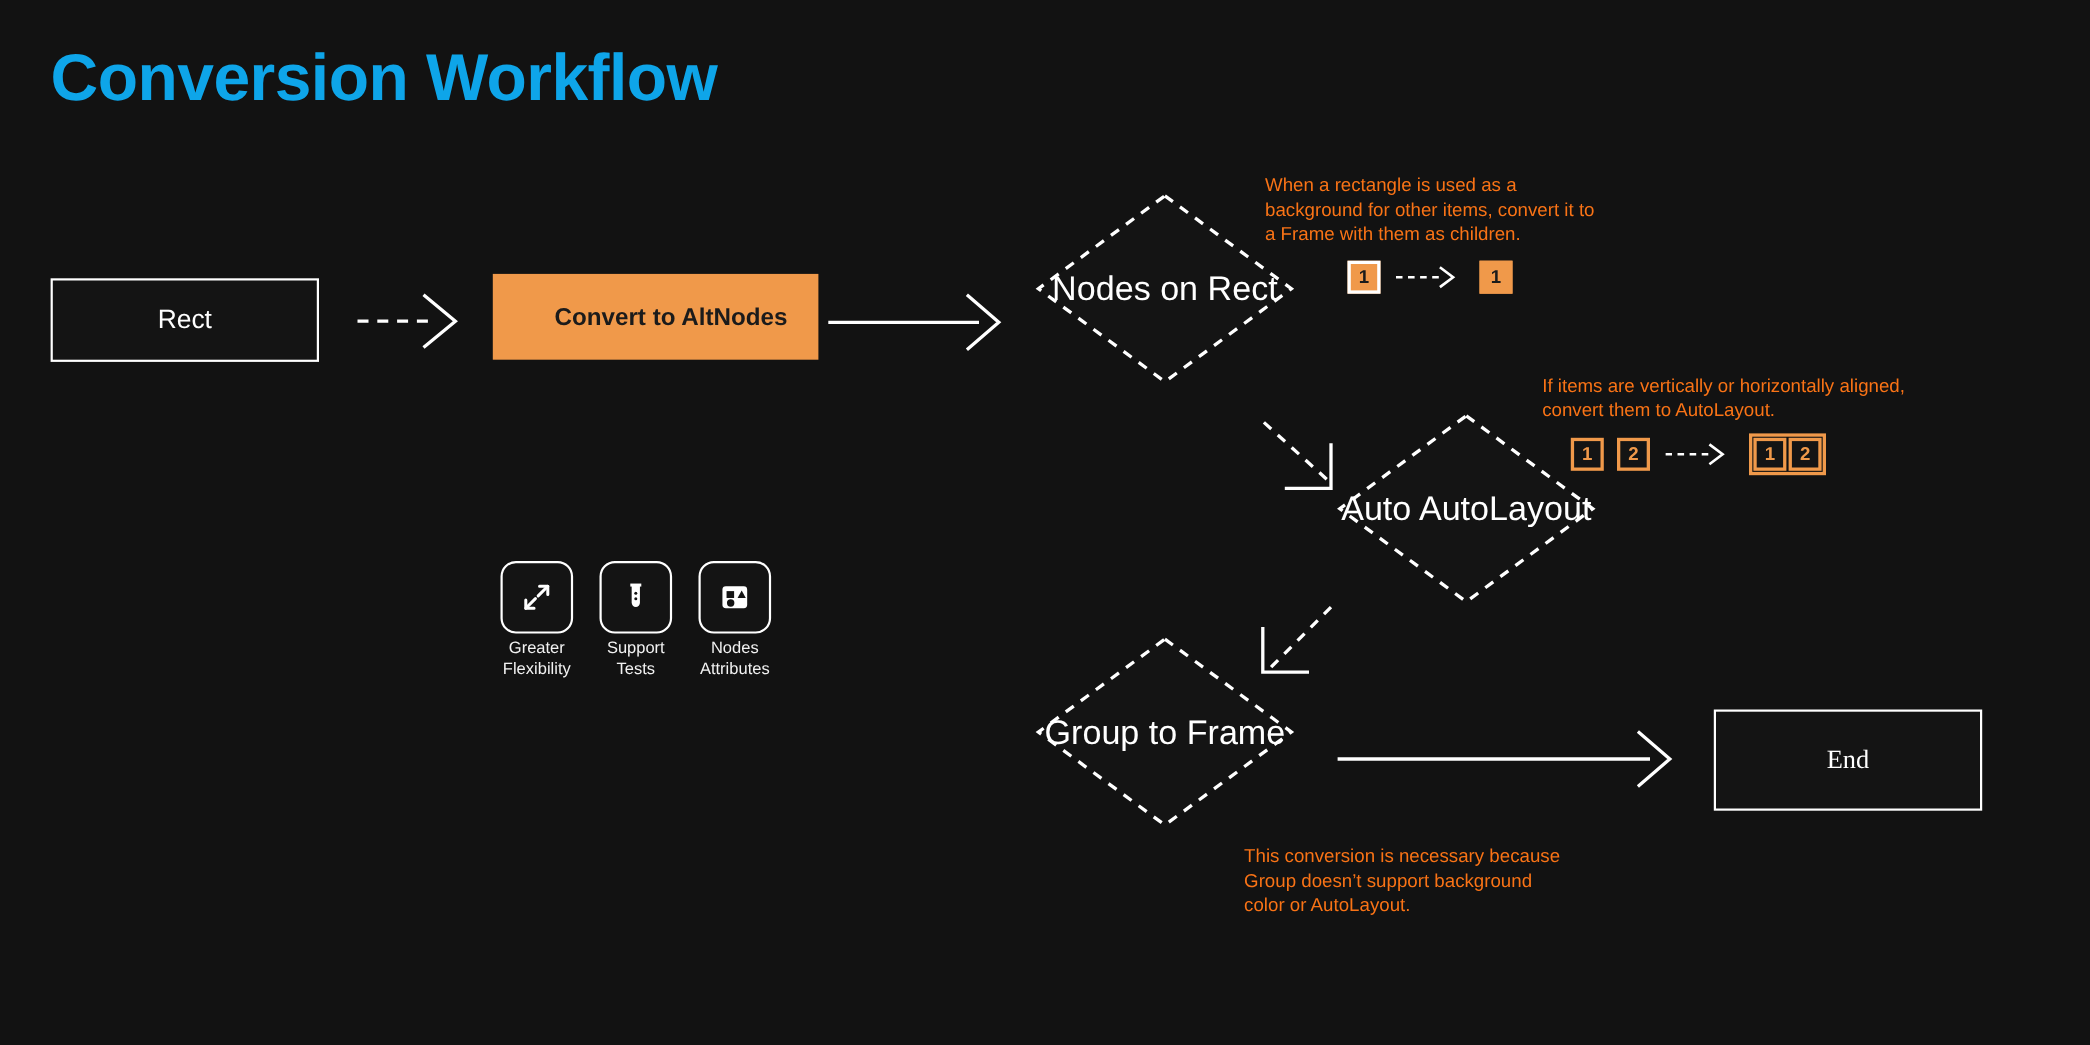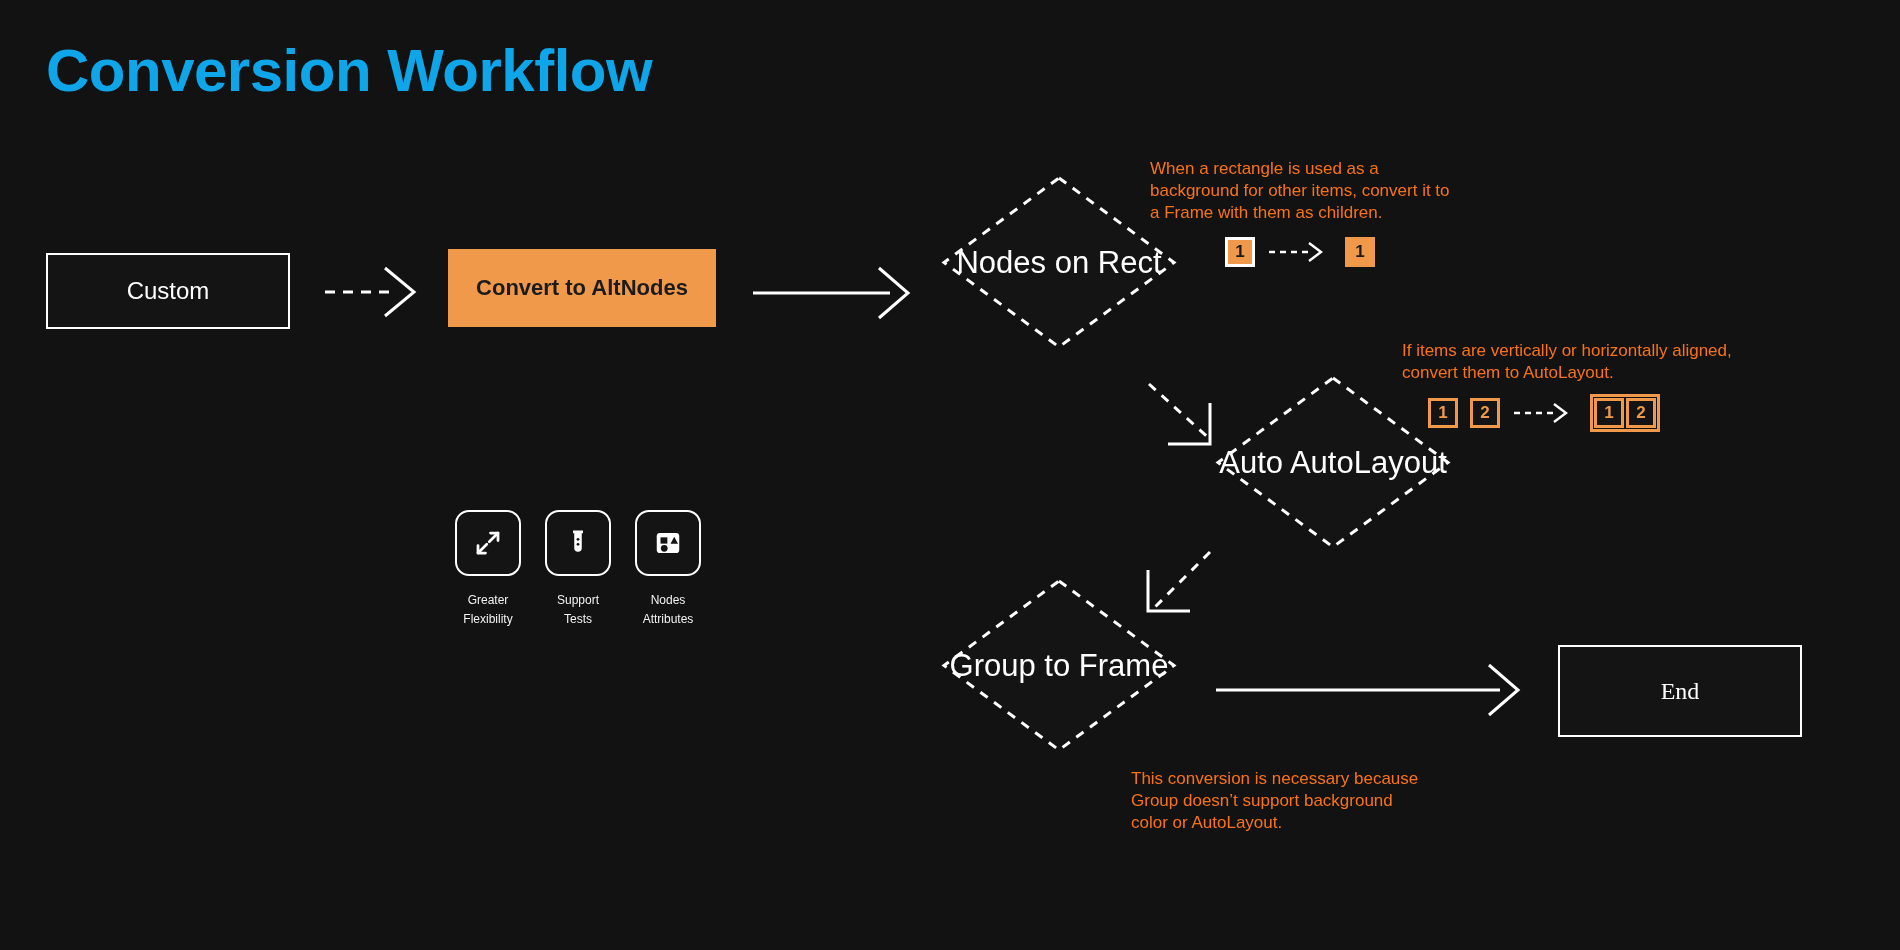--- a/index.html
+++ b/index.html
@@ -54,20 +54,21 @@
     width: 268px;
     height: 78px;
     background: #f0994a;
     display: flex;
     align-items: center;
     justify-content: center;
     font-size: 22px;
     font-weight: bold;
     color: #1b1b1b;
     white-space: nowrap;
+    padding-left: 28px;
   }
 
   
   #convert-desc {
     left: 448px;
     top: 352px;
     width: 270px;
     font-size: 17px;
     line-height: 22px;
     color: #f2f2f2;
@@ -90,22 +91,22 @@
     width: 62px;
     height: 62px;
     border: 2px solid #ffffff;
     border-radius: 14px;
     background: #141414;
     display: flex;
     align-items: center;
     justify-content: center;
   }
   .feature-label {
-    margin-top: 15px;
-    font-size: 12px;
+    margin-top: 4px;
+    font-size: 15px;
     line-height: 19px;
     text-align: center;
     color: #f2f2f2;
   }
 
   
   .diamond-wrap {
     display: flex;
     align-items: center;
     justify-content: center;
@@ -213,21 +214,21 @@
       <polyline points="1148,570 1148,611 1190,611" fill="none" stroke="#ffffff" stroke-width="3"></polyline>
     </g>
 
     <g>
       <line x1="1216" y1="690" x2="1500" y2="690" stroke="#ffffff" stroke-width="3"></line>
       <polyline points="1489,665 1518,690 1489,715" fill="none" stroke="#ffffff" stroke-width="3"></polyline>
     </g>
   </svg>
 
   <div class="abs term-box" id="start-box">
-    <span>Custom</span>
+    <span>Rect</span>
   </div>
 
   <div class="abs" id="convert-box">
     <span>Convert to AltNodes</span>
   </div>
 
 
   <div class="abs" id="features">
 
     <div class="feature">

